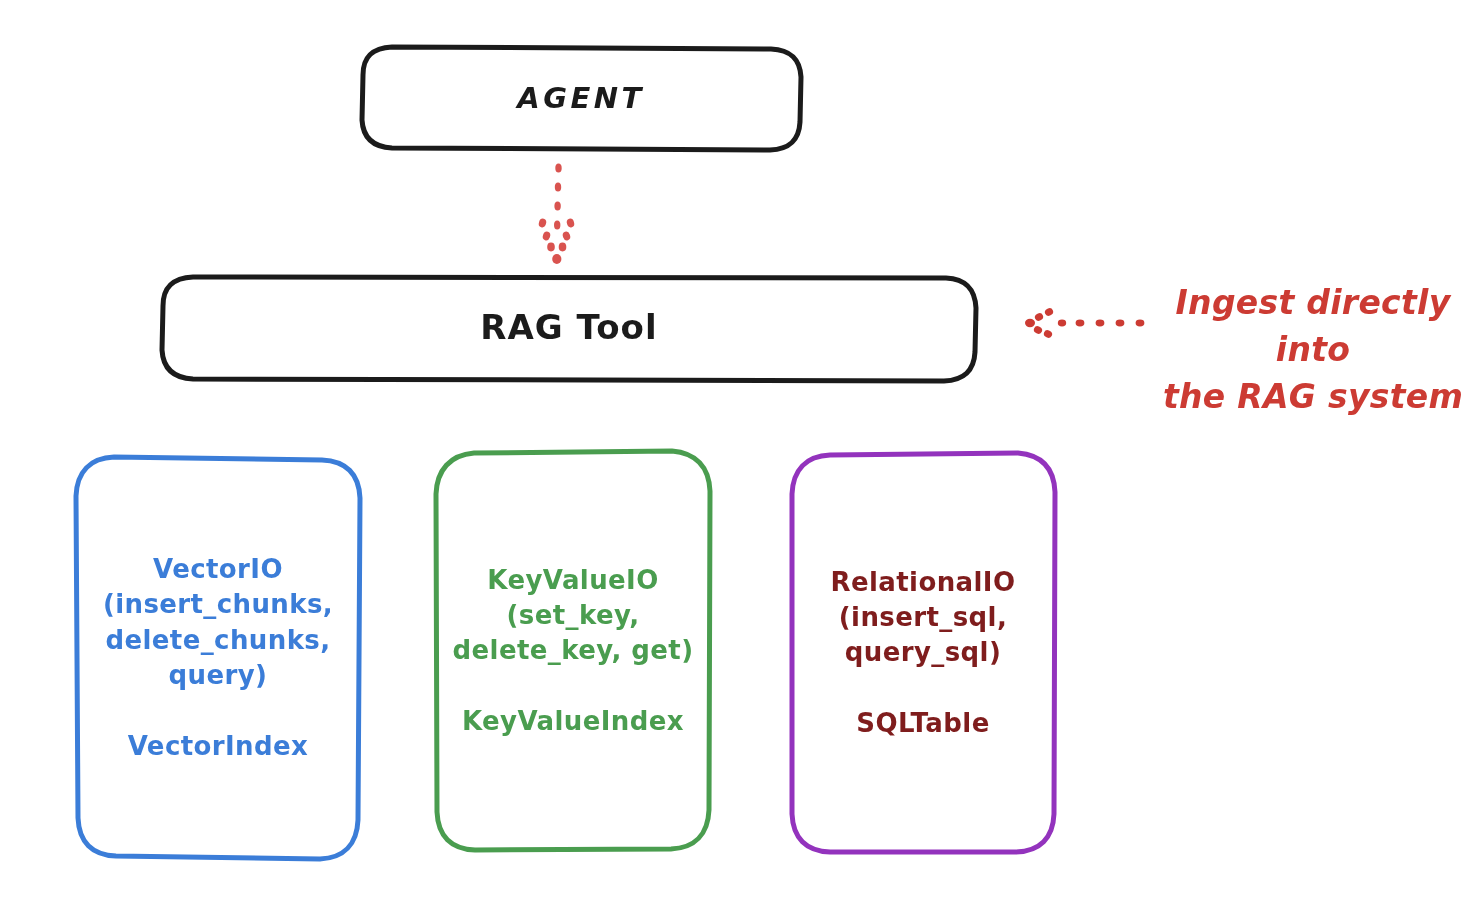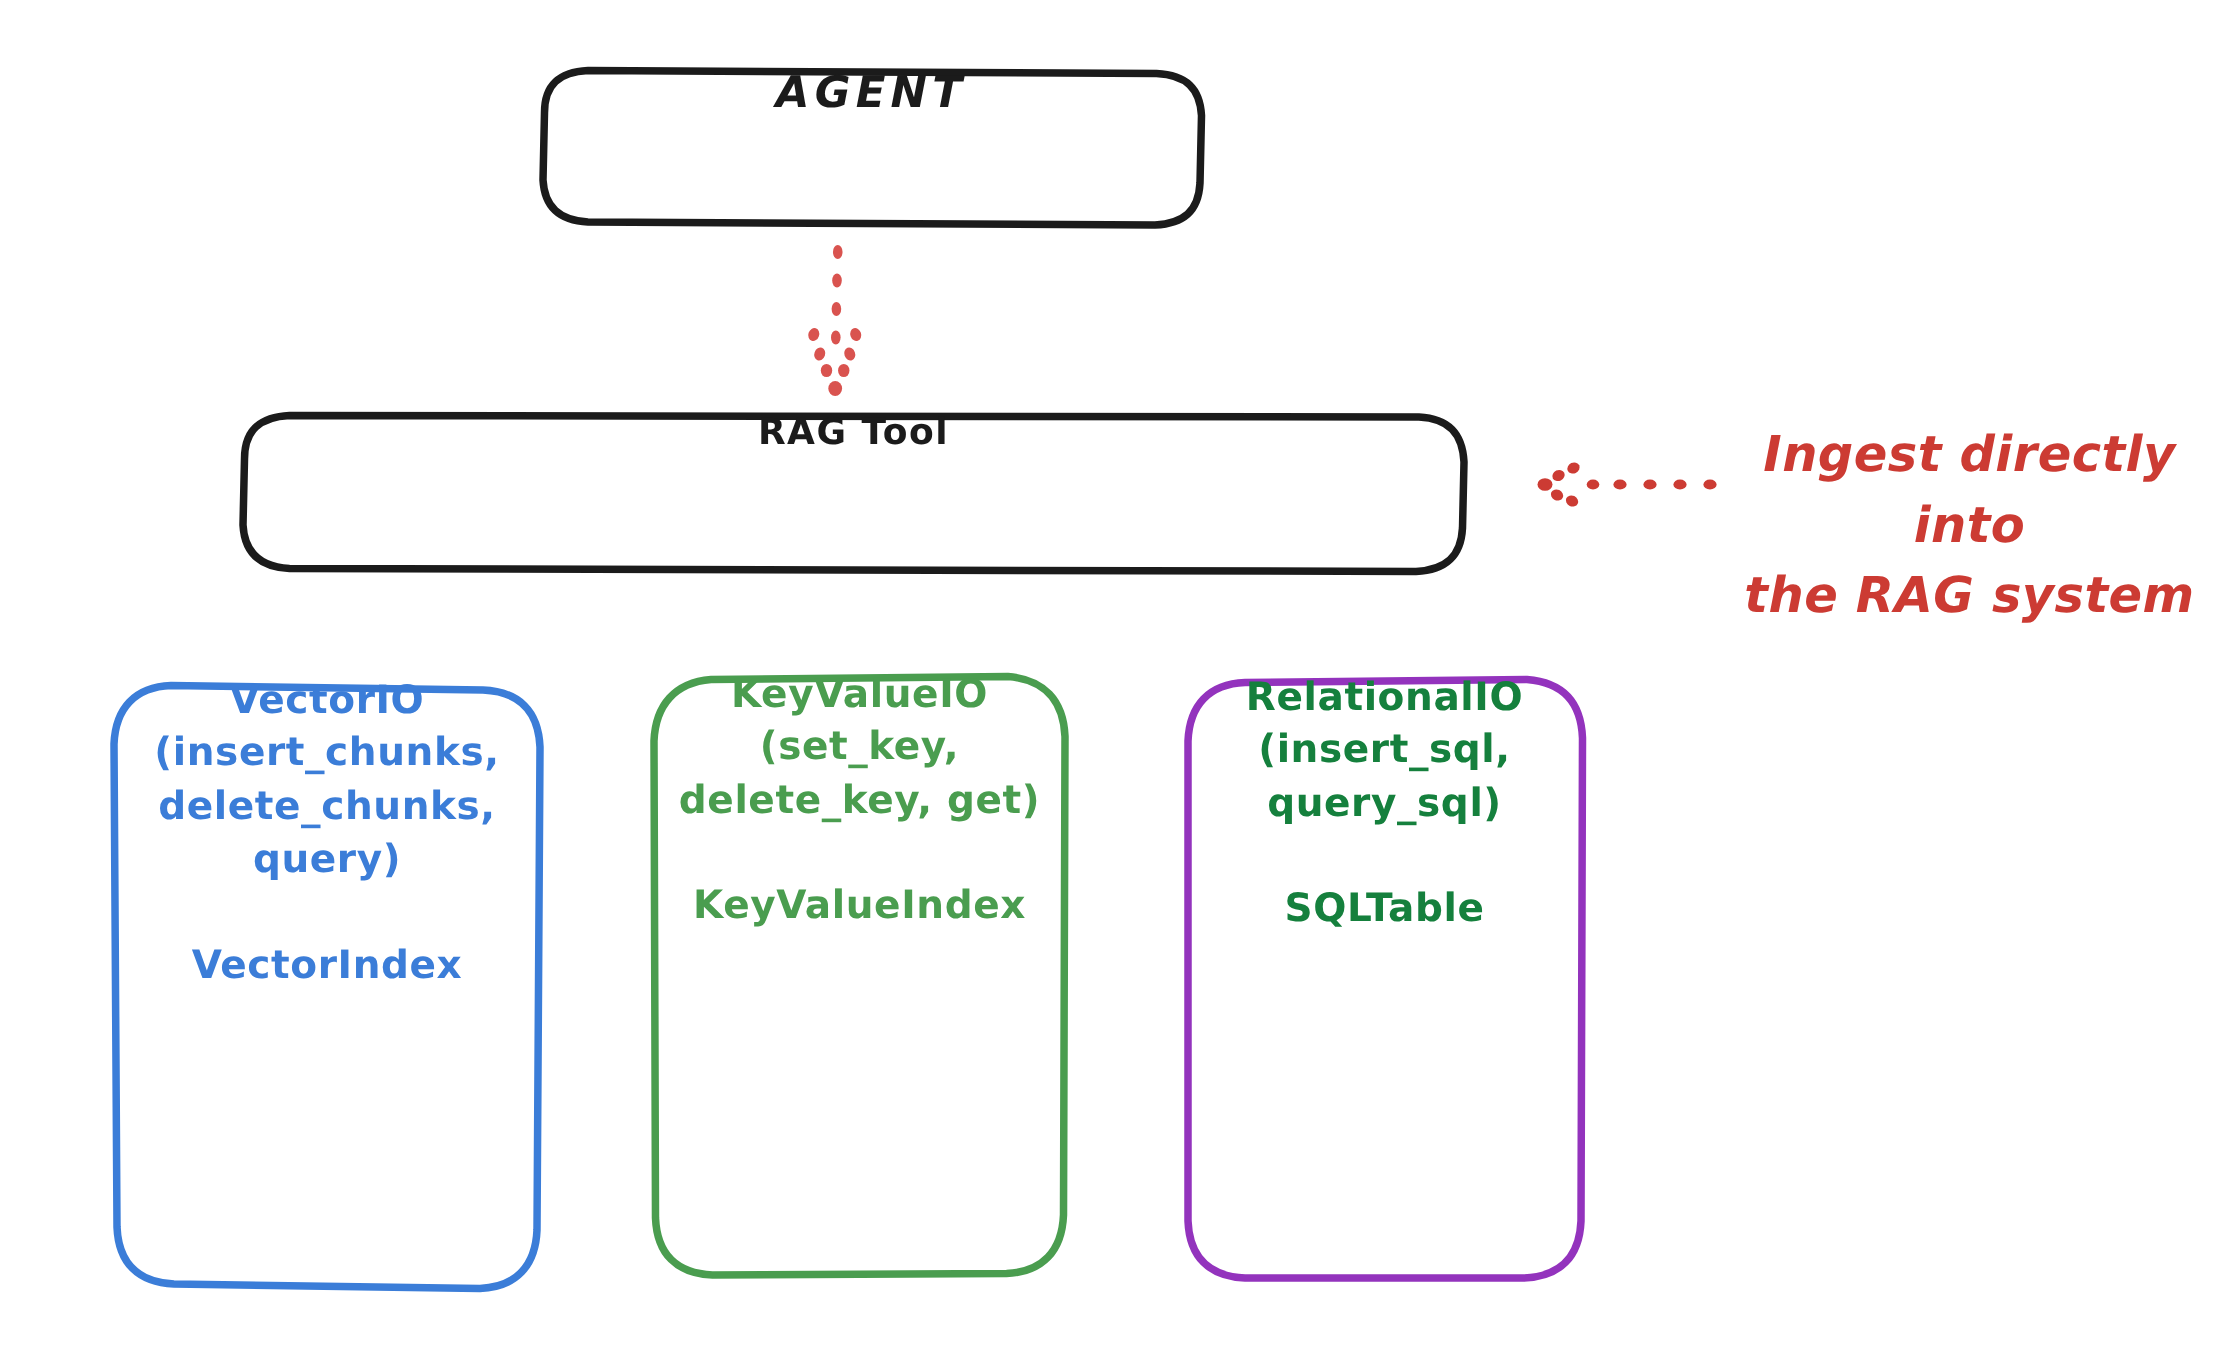--- a/index.html
+++ b/index.html
@@ -22,21 +22,21 @@
     width: 1484px;
     height: 910px;
     background: #ffffff;
   }
 
   
   .node {
     position: absolute;
     background: #ffffff;
     display: flex;
-    align-items: flex-start;
+    align-items: center;
     justify-content: center;
     text-align: center;
   }
 
   .node-svg {
     position: absolute;
     top: 0; left: 0;
     width: 100%;
     height: 100%;
     overflow: visible;
@@ -69,21 +69,21 @@
 
   
   #ragtool-box {
     left: 156px;
     top: 272px;
     width: 826px;
     height: 112px;
   }
   #ragtool-box .node-label {
     font-family: "DejaVu Sans", sans-serif;
-    font-size: 24px;
+    font-size: 34px;
     font-weight: 600;
     letter-spacing: 1px;
     color: #1b1b1b;
   }
 
   
   .provider .node-label {
     font-family: "DejaVu Sans", sans-serif;
     font-size: 26px;
     font-weight: 600;
@@ -105,21 +105,21 @@
     height: 410px;
   }
   #keyvalue-box .node-label { color: #4a9d4f; }
 
   #relational-box {
     left: 786px;
     top: 448px;
     width: 274px;
     height: 410px;
   }
-  #relational-box .node-label { color: #15803d; }
+  #relational-box .node-label { color: #7f1d1d; }
 
   
   .connector {
     position: absolute;
     overflow: visible;
     pointer-events: none;
   }
 
   #agent-to-rag-arrow {
     left: 508px;

